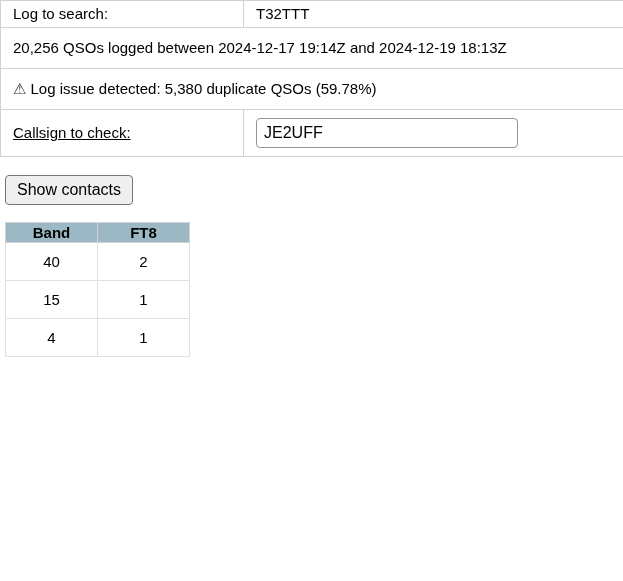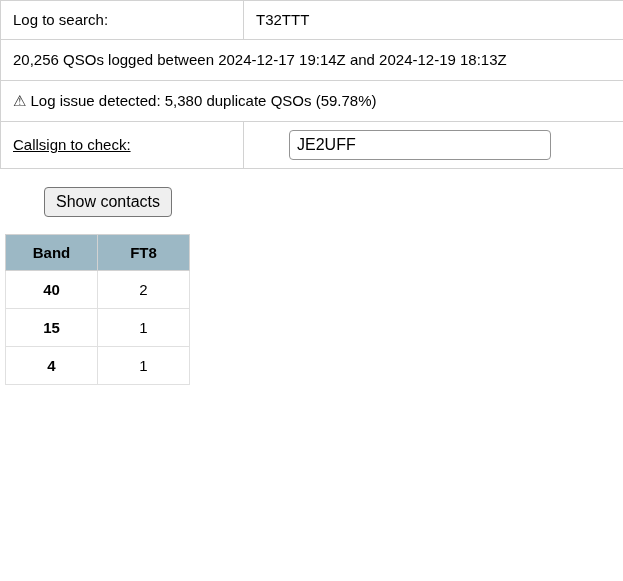--- a/index.html
+++ b/index.html
@@ -19,21 +19,21 @@
   .info-table {
     border-collapse: collapse;
     width: 615px;
     margin: 0;
     table-layout: fixed;
   }
   .info-table td {
     border: 1px solid #d2d2d2;
     font-size: 15px;
     line-height: 1.2;
-    padding: 10px 12px;
+    padding: 4px 12px;
     vertical-align: middle;
     white-space: nowrap;
   }
   .label-cell {
     width: 218px;
   }
   .value-cell {
     width: 383px;
   }
   .row-summary td,
@@ -60,27 +60,25 @@
     width: 262px;
     height: 30px;
     font-family: "Liberation Sans", sans-serif;
     font-size: 16px;
     color: #000000;
     padding: 2px 7px;
     border: 1px solid #949494;
     border-radius: 4px;
     background: #ffffff;
     outline: none;
-    margin-left: 33px;
   }
 
   
   .btn-wrap {
     padding: 18px 0 0 5px;
-    margin-left: 39px;
   }
   .show-btn {
     font-family: "Liberation Sans", sans-serif;
     font-size: 16px;
     color: #000000;
     background: #efefef;
     border: 1px solid #767676;
     border-radius: 4px;
     padding: 4px 11px 5px 11px;
     cursor: pointer;
@@ -96,31 +94,31 @@
     table-layout: fixed;
     width: 184px;
   }
   .band-table th {
     background: #9cb8c5;
     border: 1px solid #d2d2d2;
     font-size: 15px;
     font-weight: bold;
     color: #000000;
     text-align: center;
-    padding: 9px 4px;
+    padding: 1px 4px;
   }
   .band-table td {
     border: 1px solid #e0e0e0;
     font-size: 15px;
     text-align: center;
     padding: 10px 4px;
     background: #ffffff;
   }
   .band-table td.band-col {
-    font-weight: bold;
+    font-weight: normal;
   }
   .band-table col.c1 { width: 92px; }
   .band-table col.c2 { width: 92px; }
 </style>
 </head>
 <body>
 
 <table class="info-table">
   <tbody>
     <tr>

